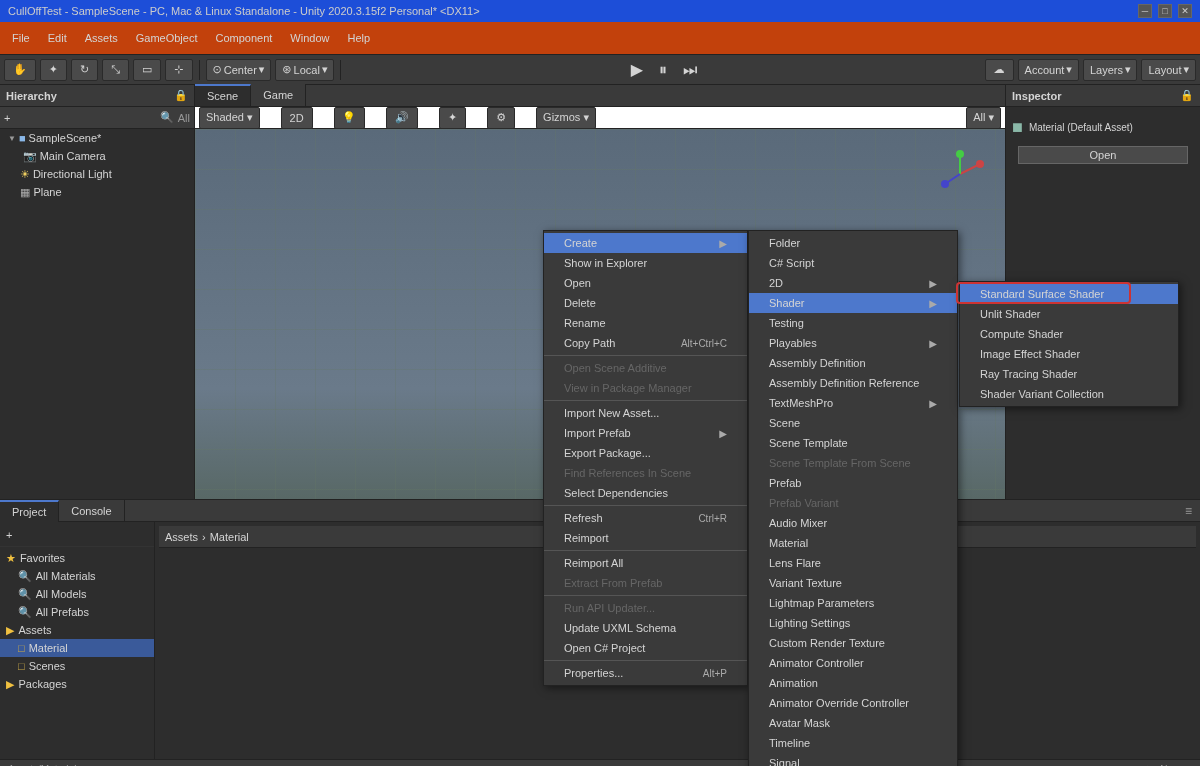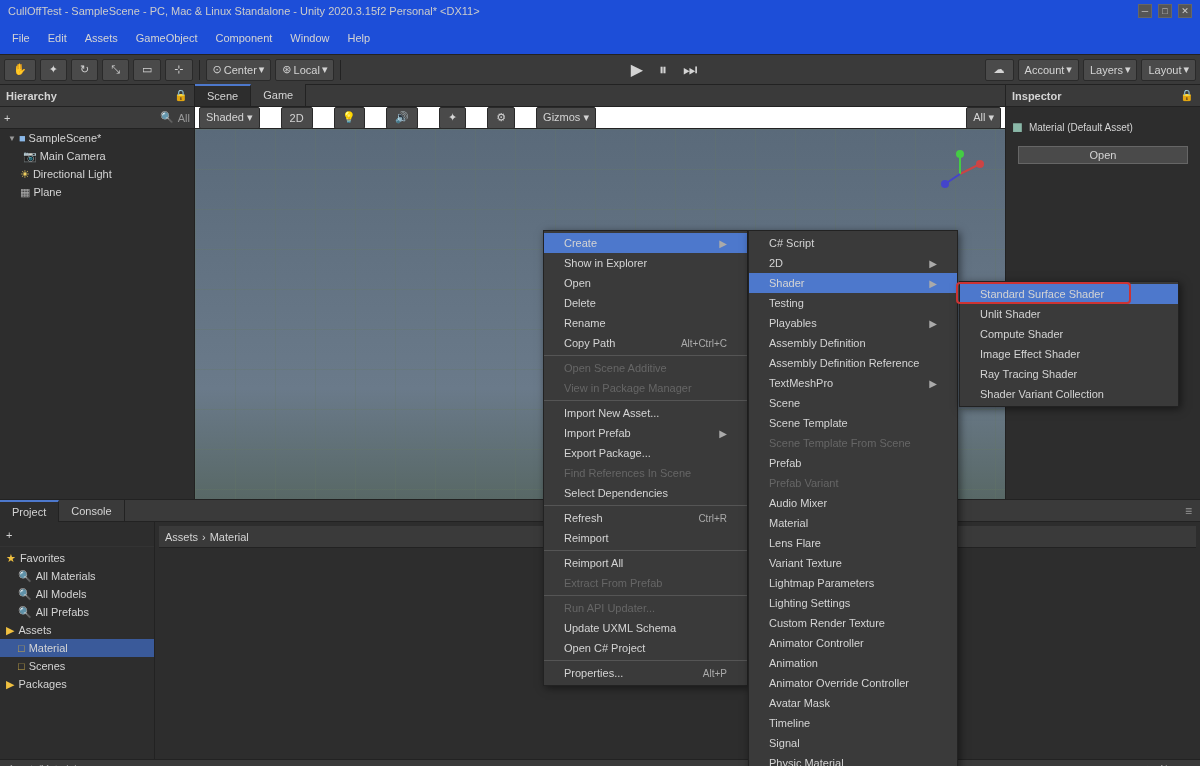--- a/index.html
+++ b/index.html
@@ -30,21 +30,21 @@
     #title-bar .win-btn {
       width: 14px; height: 14px;
       background: #555; border: 1px solid #666;
       display: flex; align-items: center; justify-content: center;
       font-size: 9px; cursor: pointer;
       color: #ccc;
     }
 
     
     #menu-bar {
-      background: #1d4ed8;
+      background: #c2410c;
       height: 20px;
       display: flex;
       align-items: center;
       padding: 16px 4px;
       border-bottom: 1px solid #222;
       gap: 2px;
     }
     .menu-item {
       padding: 0 8px;
       height: 20px;
@@ -667,20 +667,23 @@
     </div>
     <div class="ctx-separator"></div>
     <div class="ctx-item">
       <span>Properties...</span>
       <span class="ctx-shortcut">Alt+P</span>
     </div>
   </div>
 
   <div class="submenu" id="create-submenu" style="top: 145px; left: 748px; width: 210px; max-height: 600px; overflow-y: auto;">
     <div class="submenu-item">
+      <span>Folder</span>
+    </div>
+    <div class="submenu-item">
       <span>C# Script</span>
     </div>
     <div class="submenu-item">
       <span>2D</span>
       <span class="ctx-arrow">▶</span>
     </div>
     <div class="submenu-item highlighted">
       <span>Shader</span>
       <span class="ctx-arrow">▶</span>
     </div>

